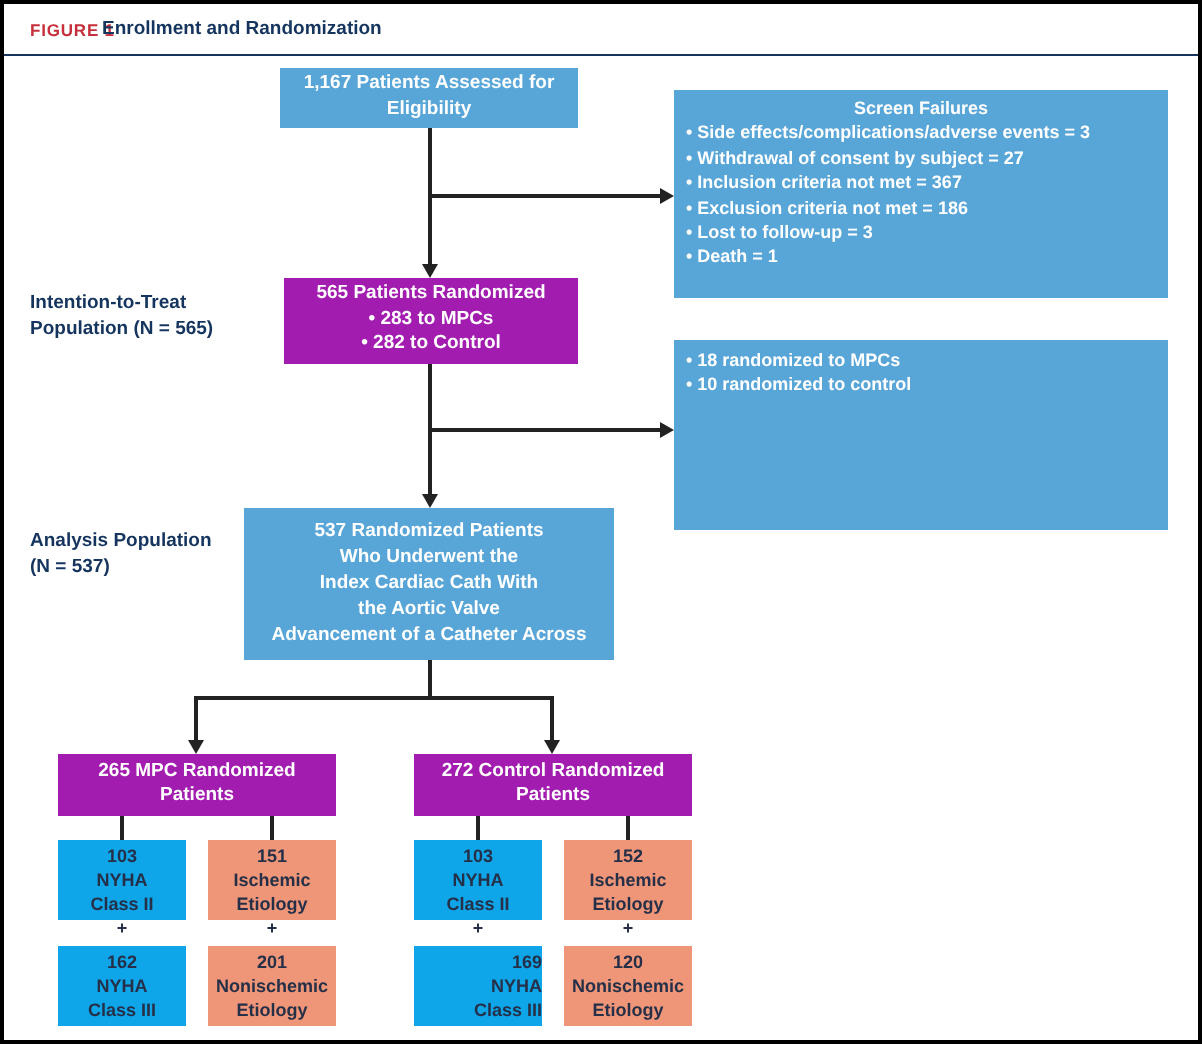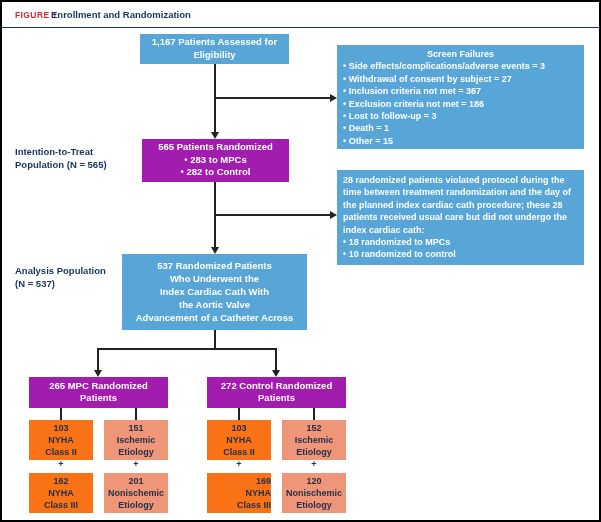--- a/index.html
+++ b/index.html
@@ -26,21 +26,21 @@
     color:#16355e; font-size:9.5px; font-weight:bold;
   }
   .fig-rule {
     position:absolute; left:0; top:25px; width:100%; height:1px;
     background:#16355e;
   }
   
   .box { position:absolute; font-weight:bold; text-align:center; }
   .box.blue { background:#58a5d8; color:#fff; }
   .box.red  { background:#a21caf; color:#fff; }
-  .box.salmon-light { background:#f97316; color:#253048; }
+  .box.salmon-light { background:#0ea5e9; color:#253048; }
   .box.salmon-dark  { background:#f09678; color:#253048; }
 
   .box-eligibility { left:138px; top:32px; width:149px; height:30px;
     font-size:9.5px; line-height:12.5px; padding-top:2px; }
   .box-screen-failures { left:335px; top:43px; width:247px; height:104px;
     font-size:9px; line-height:12.4px; padding:3px 6px; text-align:left; }
   .box-screen-failures .bx-title { text-align:center; }
   .box-randomized { left:140px; top:137px; width:147px; height:43px;
     font-size:9.5px; line-height:12.6px; padding-top:2px; }
   .box-protocol { left:335px; top:168px; width:247px; height:95px;
@@ -87,36 +87,34 @@
   <div class="box blue box-eligibility">1,167 Patients Assessed for Eligibility</div>
 
   <div class="box blue box-screen-failures">
     <div class="bx-title">Screen Failures</div>
     <div>• Side effects/complications/adverse events = 3</div>
     <div>• Withdrawal of consent by subject = 27</div>
     <div>• Inclusion criteria not met = 367</div>
     <div>• Exclusion criteria not met = 186</div>
     <div>• Lost to follow-up = 3</div>
     <div>• Death = 1</div>
-    <div>• Other = 15</div>
   </div>
 
   <div class="side-label label-itt">
     <div>Intention-to-Treat</div>
     <div>Population (N = 565)</div>
   </div>
 
   <div class="box red box-randomized">
     <div>565 Patients Randomized</div>
     <div>• 283 to MPCs</div>
     <div>• 282 to Control</div>
   </div>
 
   <div class="box blue box-protocol">
-    <div>28 randomized patients violated protocol during the time between treatment randomization and the day of the planned index cardiac cath procedure; these 28 patients received usual care but did not undergo the index cardiac cath:</div>
     <div>• 18 randomized to MPCs</div>
     <div>• 10 randomized to control</div>
   </div>
 
   <div class="side-label label-analysis">
     <div>Analysis Population</div>
     <div>(N = 537)</div>
   </div>
 
   <div class="box blue box-analysis">

